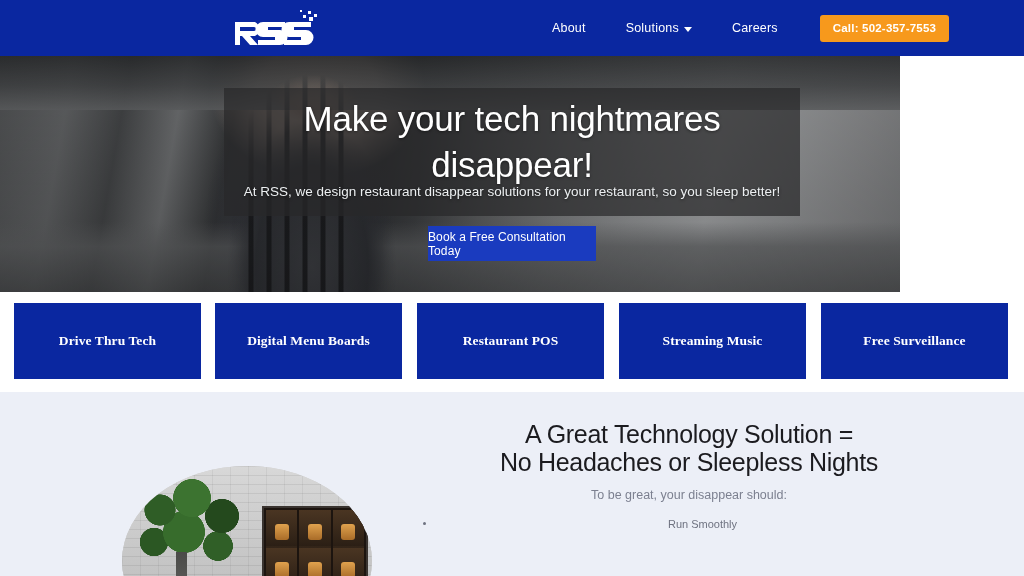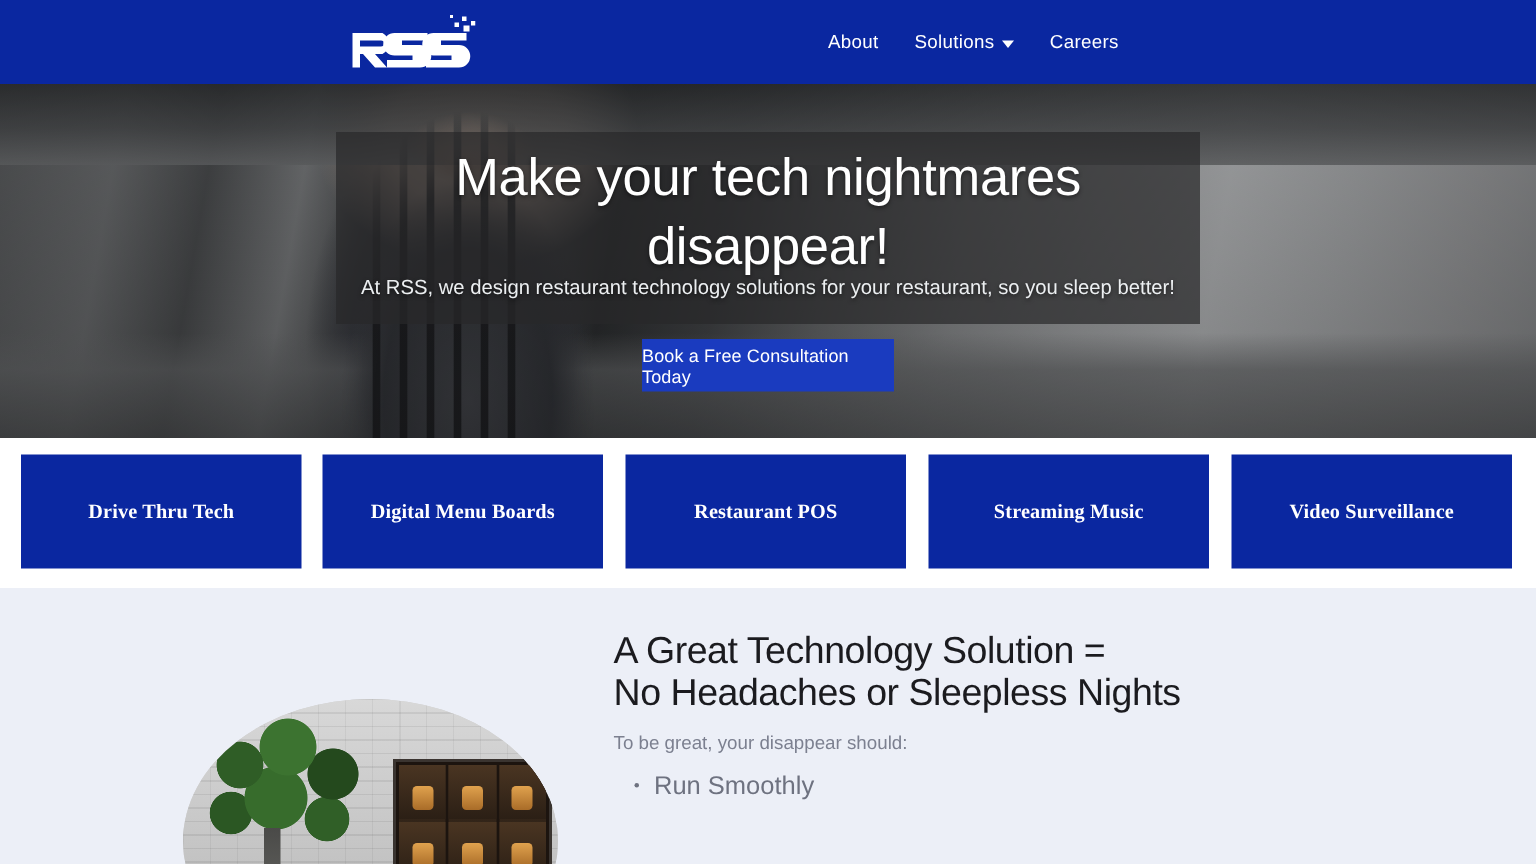--- a/index.html
+++ b/index.html
@@ -19,21 +19,21 @@
     display: flex; align-items: center;
   }
   .logo-wrap {
     position: absolute; left: 233px; top: 9px;
     width: 84px; height: 38px;
   }
   .logo-svg { display: block; }
   .nav {
     position: absolute; left: 540px; top: 0;
     height: 56px;
-    display: flex; align-items: center; gap: 0;
+    display: flex; align-items: center; gap: 16px;
   }
   .nav-item {
     color: #ffffff;
     font-size: 12.5px;
     letter-spacing: .2px;
     padding: 0 12px;
     cursor: pointer;
     white-space: nowrap;
     display: flex; align-items: center; gap: 5px;
   }
@@ -54,21 +54,21 @@
     padding: 7px 13px 8px;
     border-radius: 3px;
     margin-left: 14px;
     white-space: nowrap;
     cursor: pointer;
   }
 
   
   .hero {
     position: absolute; left: 0; top: 56px;
-    width: 1024px; height: 236px;
+    width: 900px; height: 236px;
     overflow: hidden;
     background: #6e6e6e;
   }
   .hero-photo {
     position: absolute; inset: 0;
     
     background:
       radial-gradient(ellipse 150px 120px at 318px 36px, #cbb6a6 0%, #a4948a 40%, rgba(120,115,112,0) 72%),
       radial-gradient(ellipse 120px 190px at 300px 175px, #55575c 0%, #3c3e44 55%, rgba(50,52,57,0) 80%),
       linear-gradient(100deg,
@@ -181,20 +181,21 @@
   .card.c1 { left: 215px; }
   .card.c2 { left: 417px; }
   .card.c3 { left: 619px; }
   .card.c4 { left: 821px; }
 
   
   .feature {
     position: absolute; left: 0; top: 392px;
     width: 1024px; height: 184px;
     background: #eceff7;
+    text-align: center;
   }
   .feature-img {
     position: absolute; left: 122px; top: 74px;
     width: 250px; height: 190px;
     border-radius: 50%;
     overflow: hidden;
     background: #cfcfcf;
   }
   .fi-wall {
     position: absolute; inset: 0;
@@ -264,21 +265,21 @@
     font-size: 12.5px;
     line-height: 18px;
   }
   .feature-list {
     margin-top: 12px;
     list-style: none;
   }
   .feature-list li {
     position: relative;
     color: #6e7280;
-    font-size: 17px;
+    font-size: 11px;
     line-height: 16px;
     padding-left: 27px;
     margin-bottom: 16px;
   }
   .feature-list li::before {
     content: "";
     position: absolute; left: 14px; top: 6px;
     width: 3px; height: 3px;
     border-radius: 50%;
     background: #6e7280;
@@ -312,42 +313,43 @@
     <div class="nav-item">
       <span>About</span>
     </div>
     <div class="nav-item">
       <span>Solutions</span>
       <span class="caret"></span>
     </div>
     <div class="nav-item">
       <span>Careers</span>
     </div>
+    <div class="call-btn">Call: 502-357-7553</div>
   </div>
 </div>
 
 <div class="hero">
   <div class="hero-photo"></div>
   <div class="hero-figure"></div>
   <div class="hero-scrim"></div>
   <div class="hero-box"></div>
 
   <div class="hero-inner">
     <div class="hero-title">Make your tech nightmares disappear!</div>
-    <div class="hero-sub">At RSS, we design restaurant technology solutions for your restaurant, so you sleep better!</div>
+    <div class="hero-sub">At RSS, we design restaurant disappear solutions for your restaurant, so you sleep better!</div>
     <div class="hero-cta">Book a Free Consultation Today</div>
   </div>
 </div>
 
 <div class="cards">
   <div class="card c1">Digital Menu Boards</div>
   <div class="card c0">Drive Thru Tech</div>
   <div class="card c3">Streaming Music</div>
   <div class="card c2">Restaurant POS</div>
-  <div class="card c4">Video Surveillance</div>
+  <div class="card c4">Free Surveillance</div>
 </div>
 
 <div class="feature">
 
   <div class="feature-img">
     <div class="fi-wall"></div>
     <div class="fi-tree"></div>
     <div class="fi-trunk"></div>
     <div class="fi-menu">
       <div class="fi-panel">

